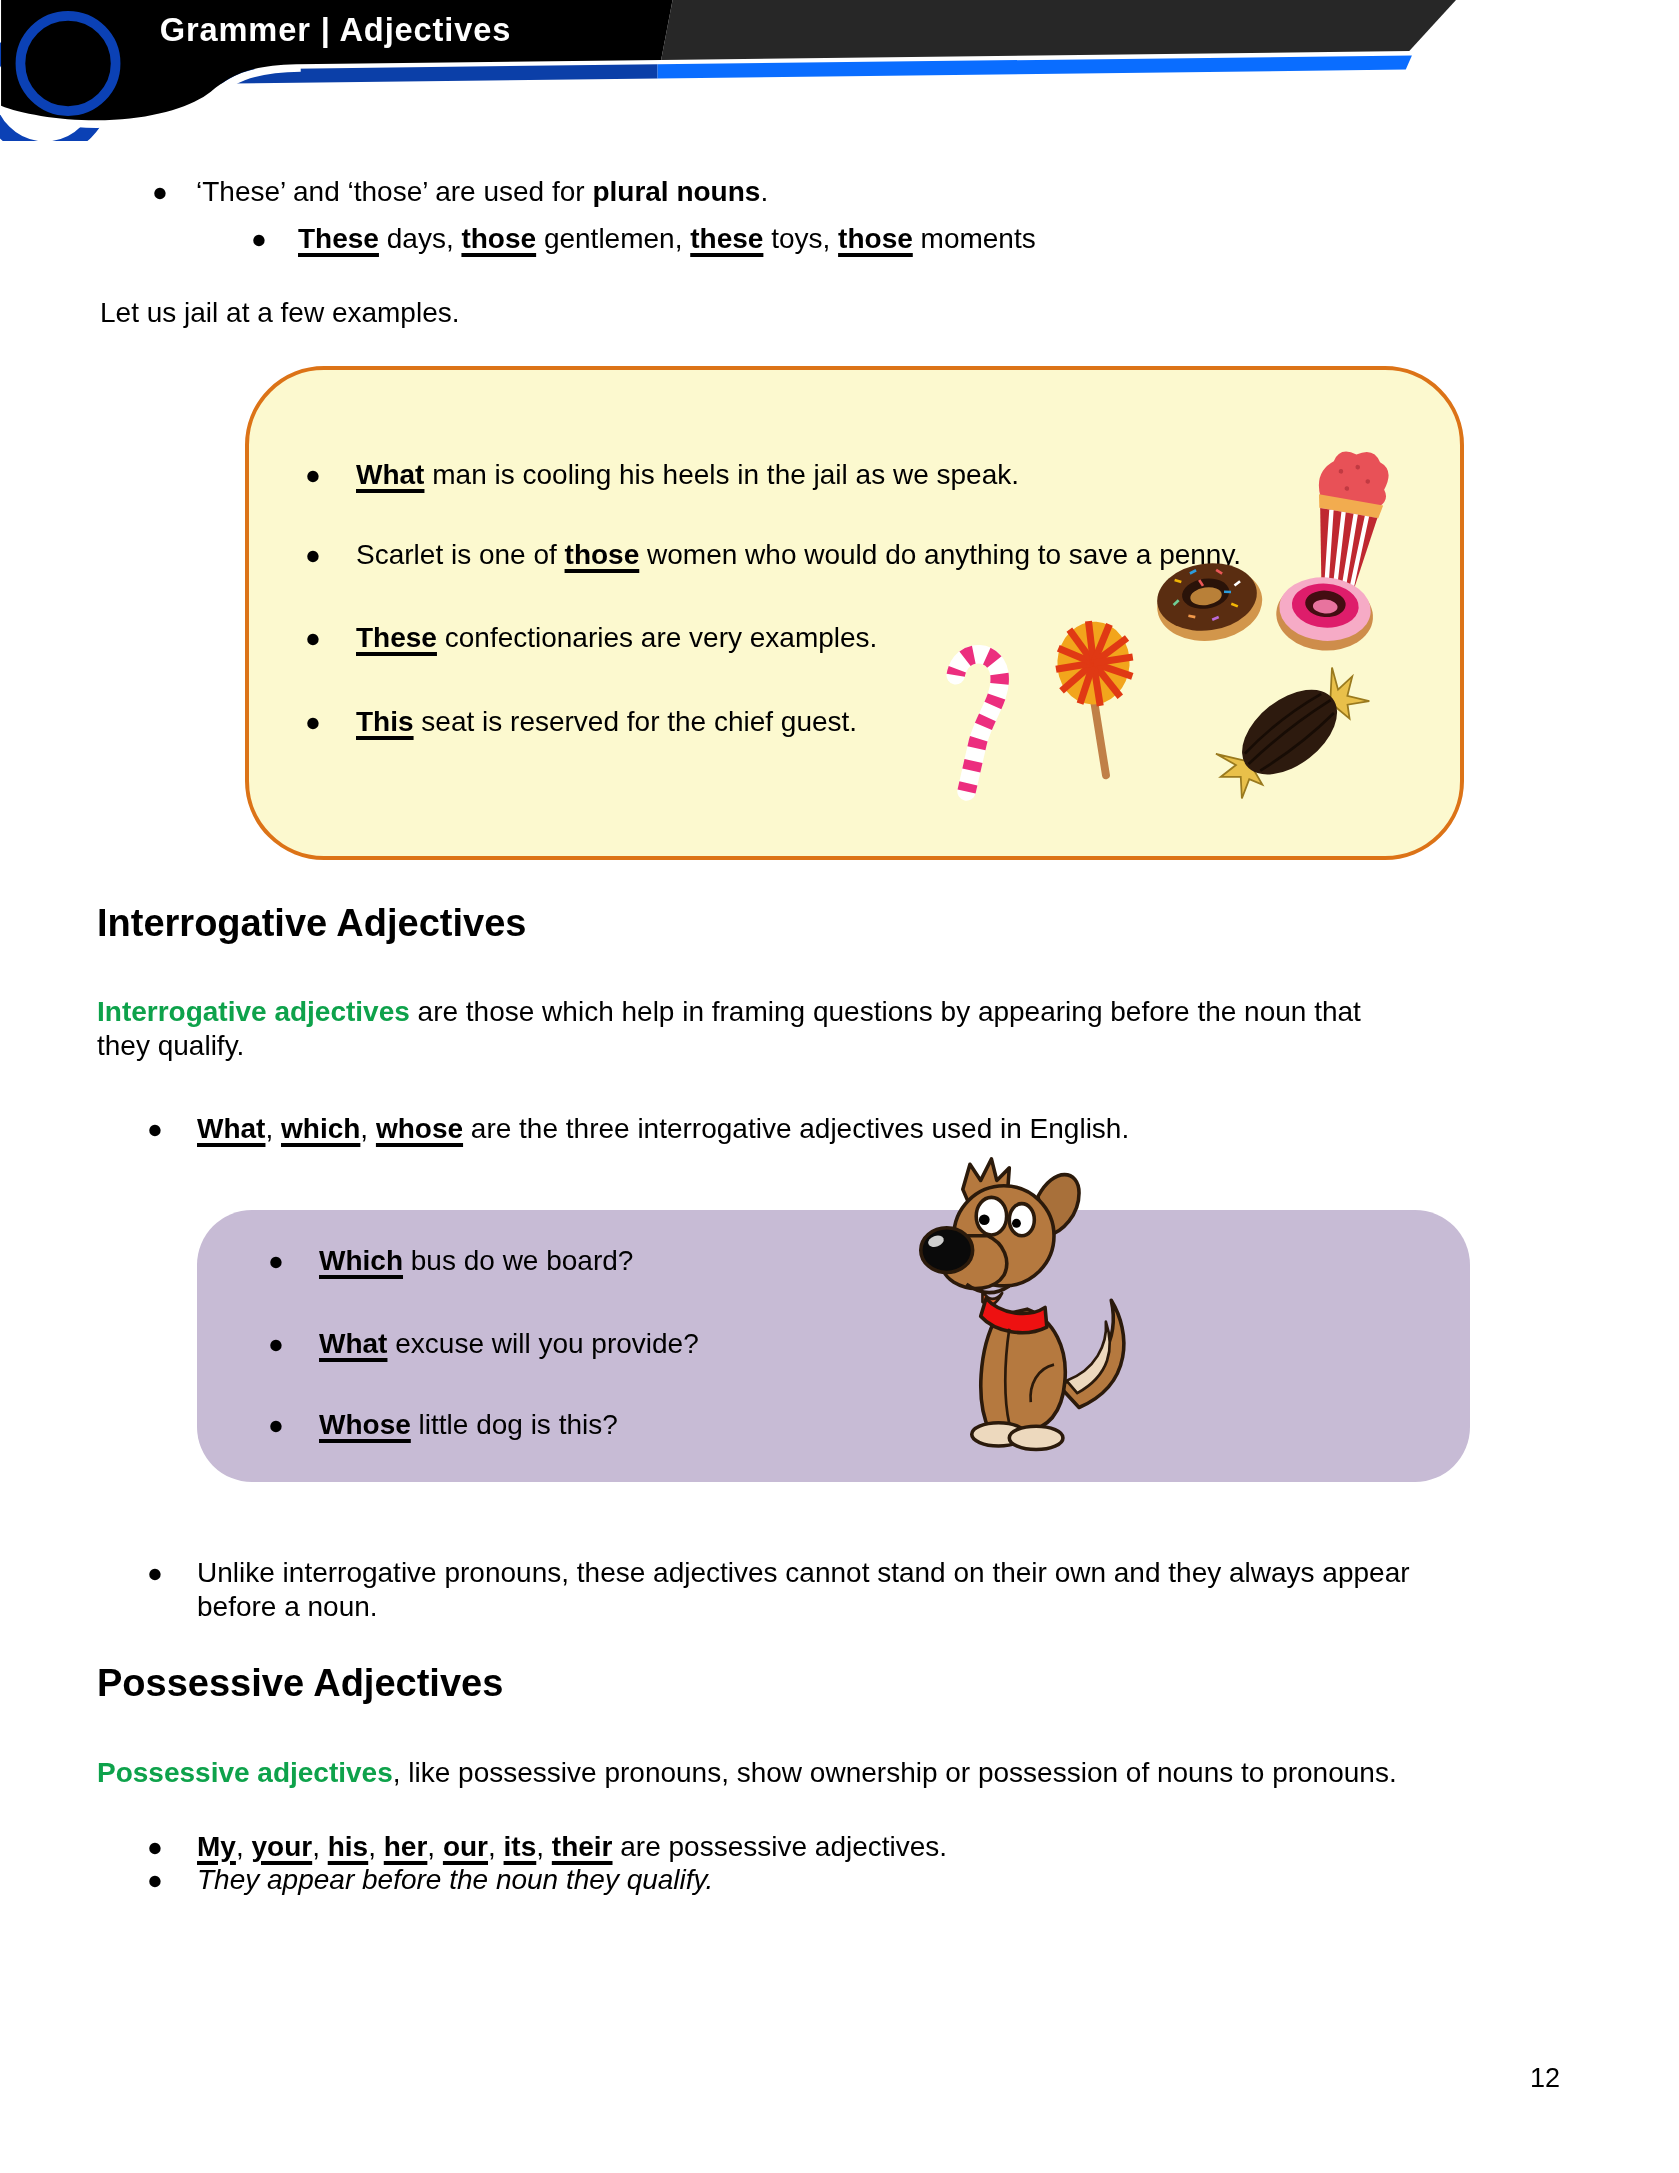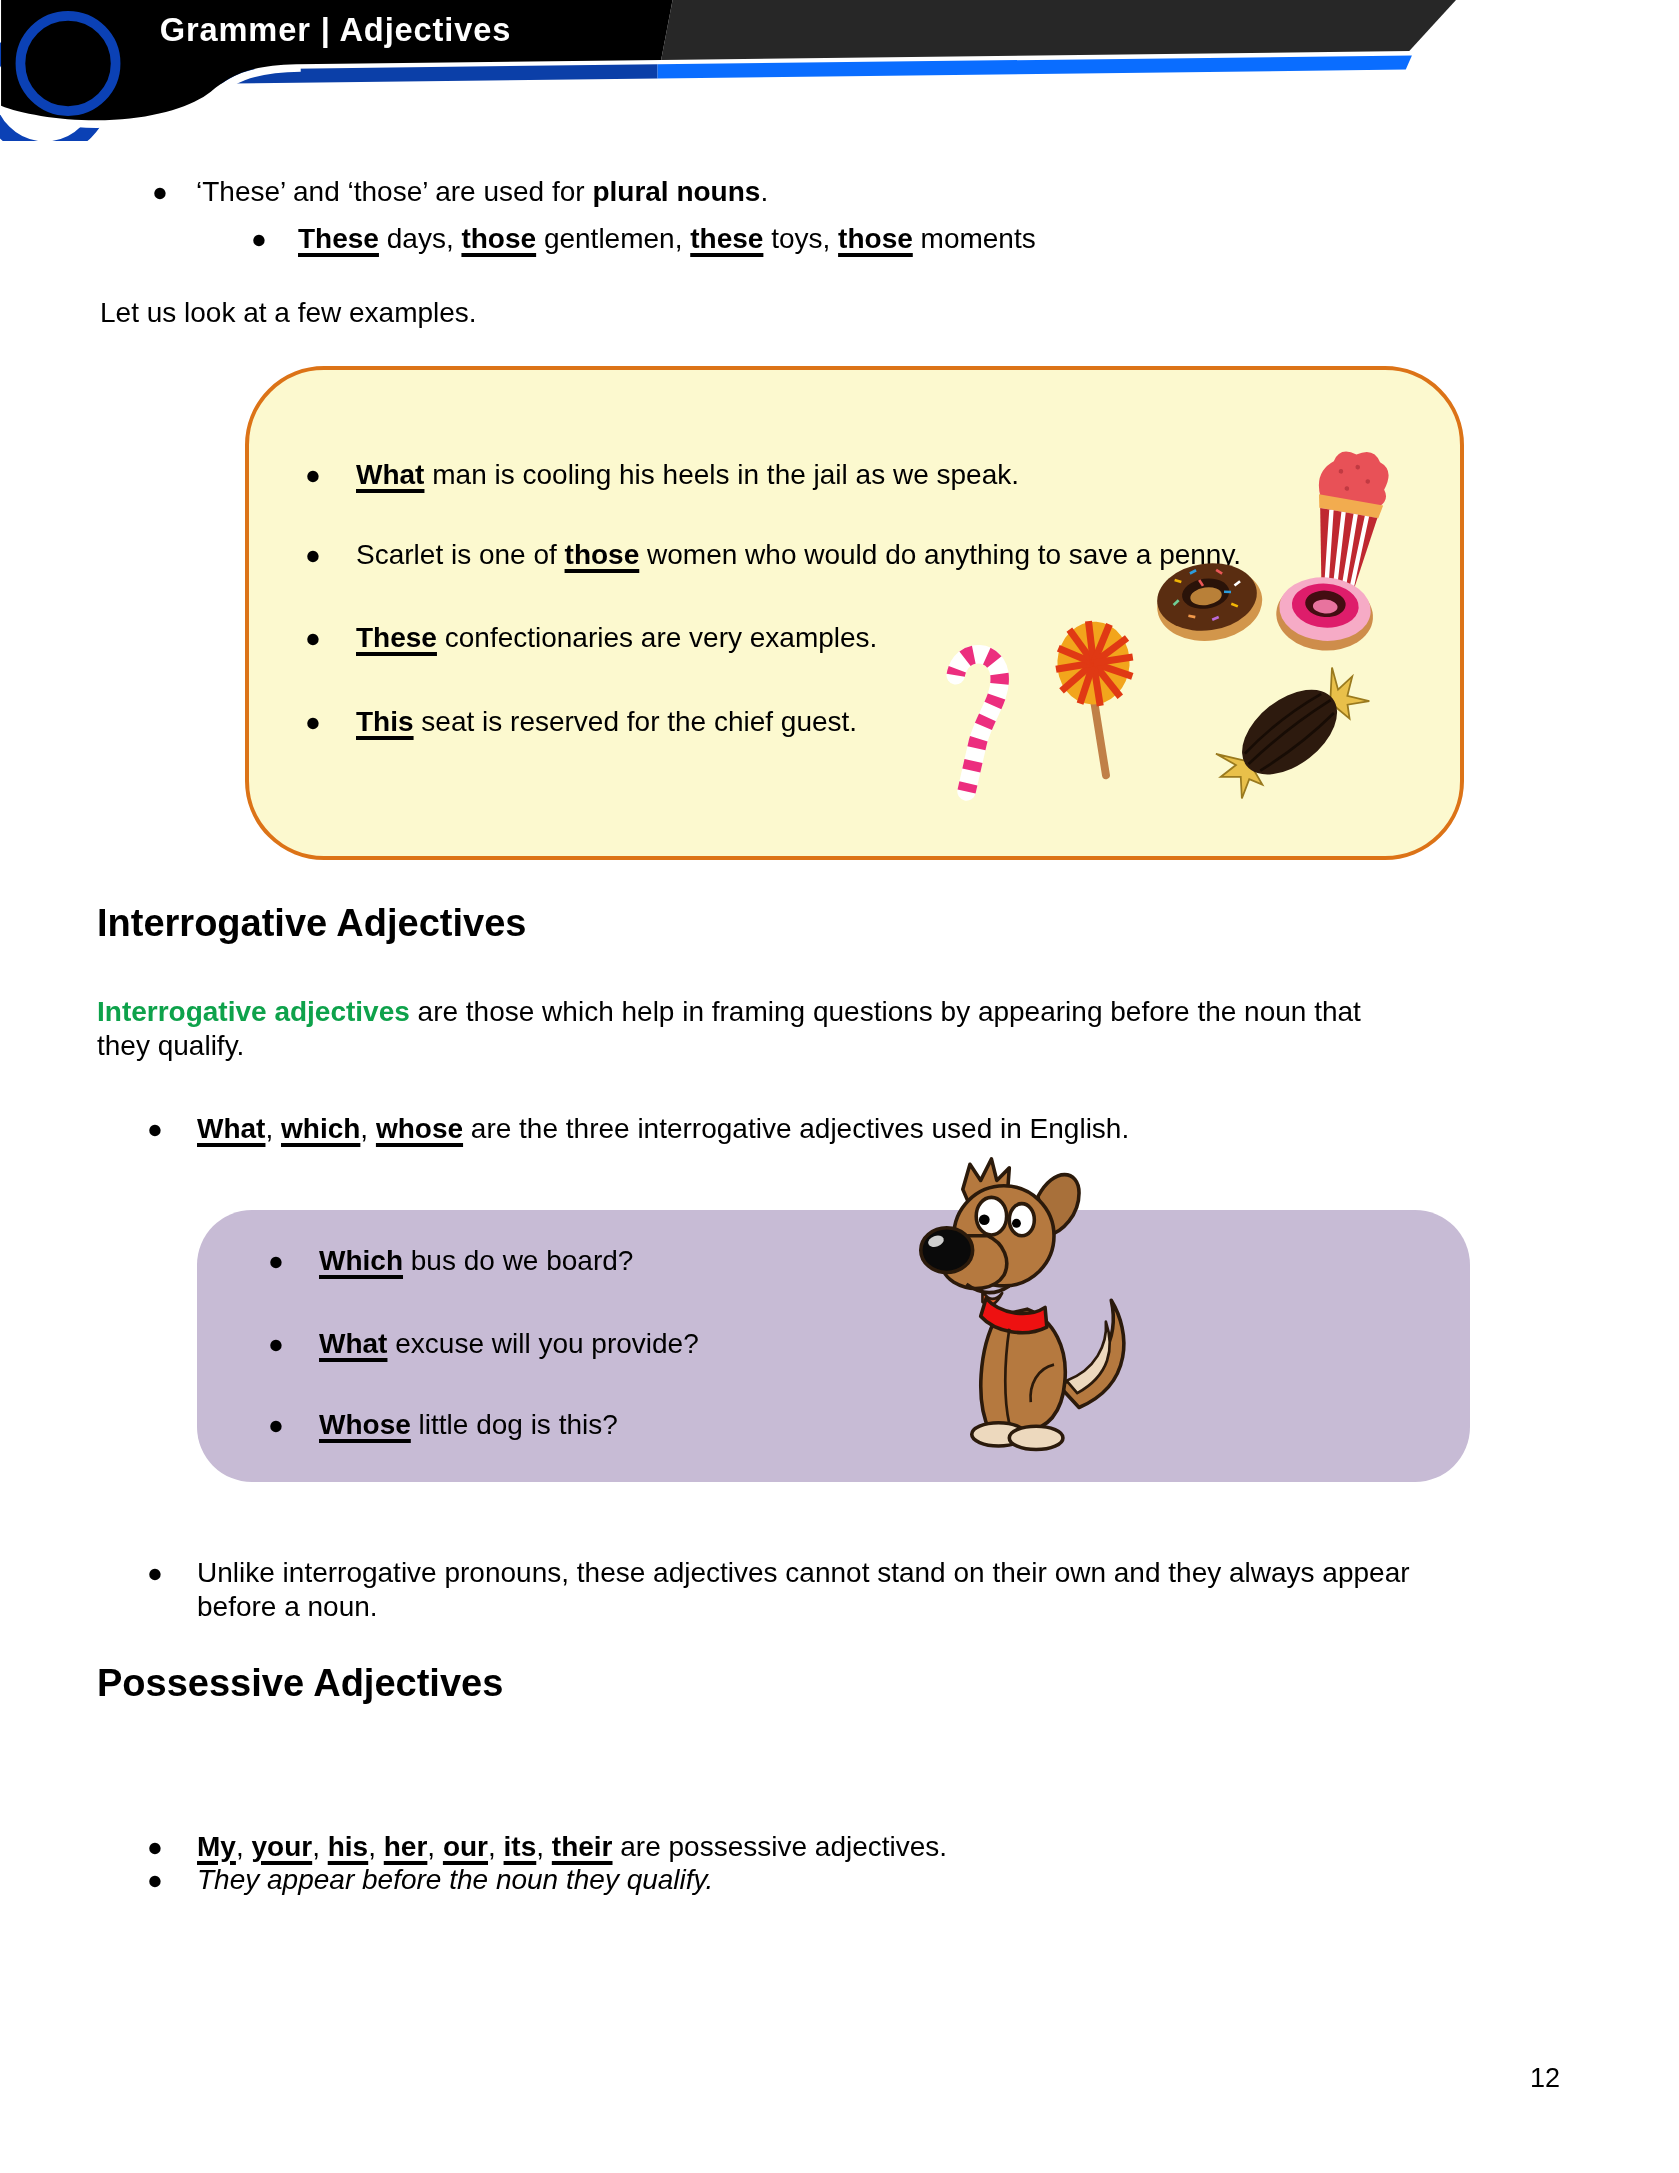--- a/index.html
+++ b/index.html
@@ -51,21 +51,21 @@
   <div class="row" style="left:152px;top:175px;">
     <span class="dot">●</span>
     <span class="rich" style="margin-left:28px;"><span>‘These’ and ‘those’ are used for </span><span class="seg-b">plural nouns</span><span>.</span></span>
   </div>
 
   <div class="row" style="left:251px;top:222px;">
     <span class="dot">●</span>
     <span class="rich" style="margin-left:31px;"><span class="seg-b seg-u">These</span><span> days, </span><span class="seg-b seg-u">those</span><span> gentlemen, </span><span class="seg-b seg-u">these</span><span> toys, </span><span class="seg-b seg-u">those</span><span> moments</span></span>
   </div>
 
-  <div class="lead" style="left:100px;top:296px;">Let us look at a few examples.</div>
+  <div class="lead" style="left:100px;top:296px;">Let us jail at a few examples.</div>
 
   <div class="example-box">
     <div class="box-row" style="left:56px;top:88px;">
       <span class="dot">●</span>
       <span class="rich" style="margin-left:35px;"><span class="seg-b seg-u">What</span><span> man is cooling his heels in the jail as we speak.</span></span>
     </div>
     <div class="box-row" style="left:56px;top:168px;">
       <span class="dot">●</span>
       <span class="rich" style="margin-left:35px;"><span>Scarlet is one of </span><span class="seg-b seg-u">those</span><span> women who would do anything to save a penny.</span></span>
     </div>
@@ -223,20 +223,21 @@
     </span>
   </div>
 
   <div class="row" style="left:147px;top:1556px;">
     <span class="dot">●</span>
     <span class="rich" style="margin-left:34px;"><span>Unlike interrogative pronouns, these adjectives cannot stand on their own and they always appear</span><br><span>before a noun.</span></span>
   </div>
 
   <h2 class="doc-h" style="left:97px;top:1662px;">Possessive Adjectives</h2>
 
+  <div class="lead rich" style="left:97px;top:1756px;"><span class="seg-g">Possessive adjectives</span><span>, like possessive pronouns, show ownership or possession of nouns to pronouns.</span></div>
 
   <div class="row" style="left:147px;top:1830px;">
     <span class="dot">●</span>
     <span class="rich" style="margin-left:34px;"><span class="seg-b seg-u">My</span><span>, </span><span class="seg-b seg-u">your</span><span>, </span><span class="seg-b seg-u">his</span><span>, </span><span class="seg-b seg-u">her</span><span>, </span><span class="seg-b seg-u">our</span><span>, </span><span class="seg-b seg-u">its</span><span>, </span><span class="seg-b seg-u">their</span><span> are possessive adjectives.</span></span>
   </div>
   <div class="row" style="left:147px;top:1863px;">
     <span class="dot">●</span>
     <span class="rich" style="margin-left:34px;font-style:italic;"><span>They appear before the noun they qualify.</span></span>
   </div>
 

